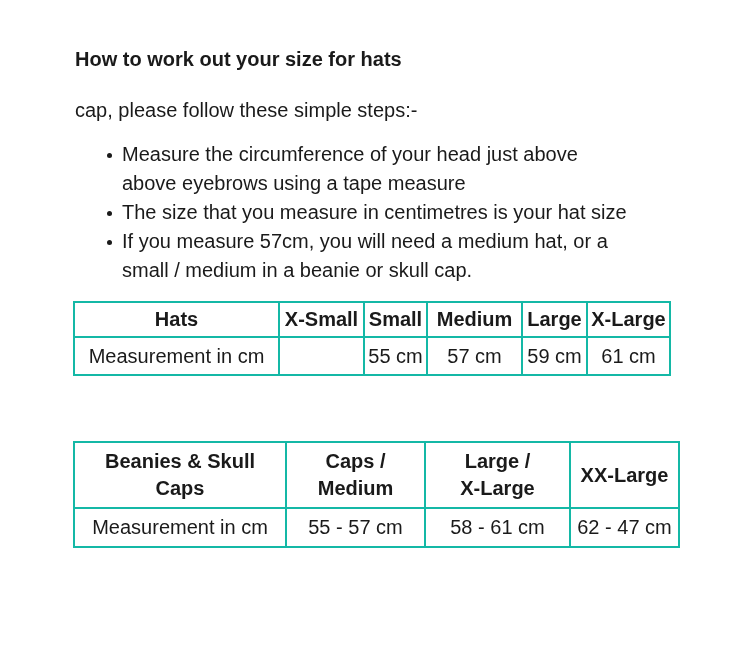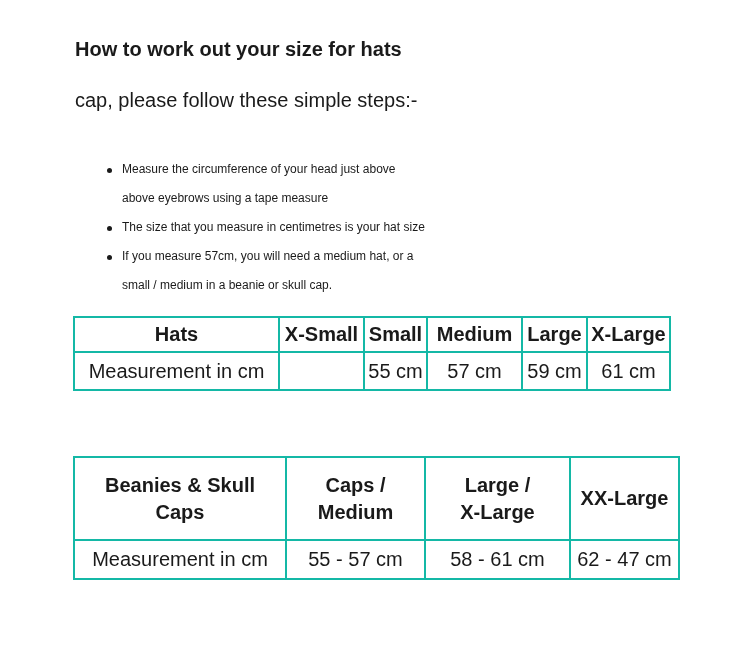--- a/index.html
+++ b/index.html
@@ -3,56 +3,56 @@
 <meta charset="utf-8">
 <style>
   html, body { margin:0; padding:0; }
   body {
     width:749px; height:648px;
     background:#ffffff;
     font-family:"Liberation Sans", sans-serif;
     color:#1a1a1a;
     overflow:hidden;
   }
-  .page { padding:39px 0 0 73px; }
+  .page { padding:49px 0 0 73px; }
 
   .title {
     font-size:20px; font-weight:bold; line-height:20px;
     margin:0 0 27px 2px;
     white-space:nowrap;
   }
 
   .intro { margin:0 0 0 2px; font-size:20px; line-height:29px; }
   .line { display:block; white-space:nowrap; }
 
   .bullets {
     list-style:none;
-    margin:40px 0 0 0; padding:0;
-    font-size:12px; line-height:29px;
+    margin:15px 0 0 0; padding:0;
+    font-size:20px; line-height:29px;
   }
   .bullets li { position:relative; padding-left:49px; }
   .dot {
     position:absolute; left:34px; top:13px;
     width:5px; height:5px; border-radius:50%;
     background:#1a1a1a;
   }
 
   table {
     border-collapse:collapse; table-layout:fixed;
     font-size:20px; text-align:center; color:#1a1a1a;
   }
   th, td { border:2px solid #14b8a6; padding:0; overflow:hidden; }
   th { font-weight:bold; }
 
   .t1 { margin-top:16px; width:596px; }
   .t1 .hdr  { height:35px; }
   .t1 .data { height:38px; }
 
   .t2 { margin-top:65px; width:605px; }
-  .t2 .hdr  { height:83px; }
+  .t2 .hdr  { height:66px; }
   .t2 .data { height:39px; }
   .t2 th .line { line-height:27px; }
 </style>
 </head>
 <body>
 
 <div class="page">
 
   <h1 class="title">How to work out your size for hats</h1>
 

